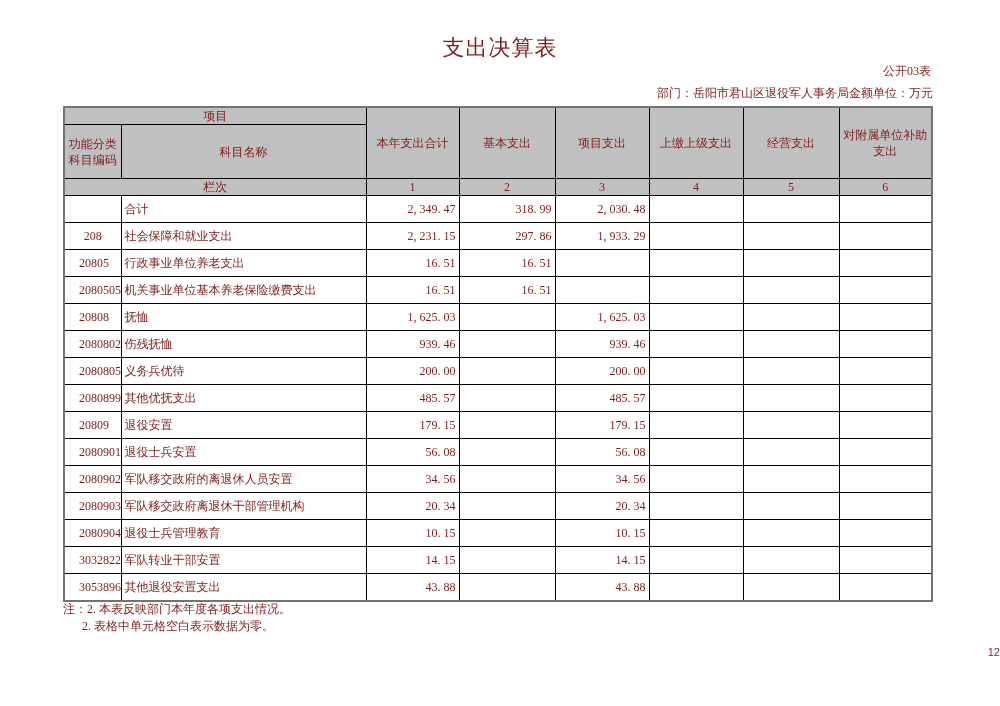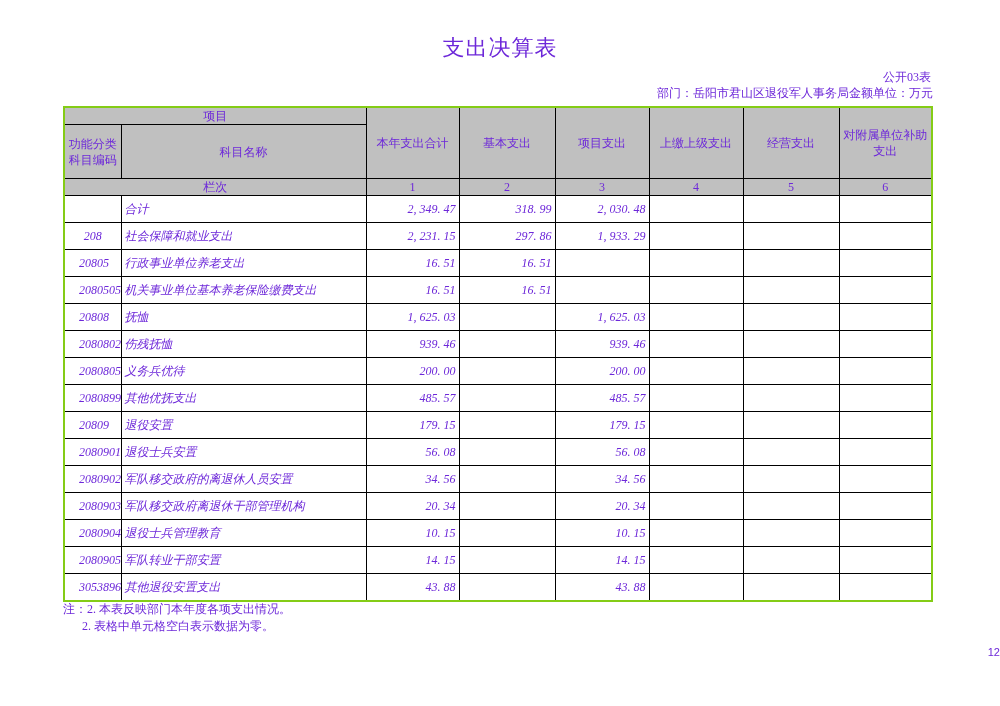--- a/index.html
+++ b/index.html
@@ -1,35 +1,35 @@
 <!DOCTYPE html>
 <html><head>
 <meta charset="utf-8">
 <style>
   html, body { margin: 0; padding: 0; background: #ffffff; }
   .page {
     position: relative;
     width: 1000px;
     height: 706px;
     background: #ffffff;
-    color: #6d28d9;
+    color: #7f1d1d;
     font-family: "Liberation Serif", "DejaVu Serif", serif;
     overflow: hidden;
   }
   .doc-title {
     position: absolute;
     top: 33px; left: 0;
     width: 100%;
     text-align: center;
     font-size: 22px;
     letter-spacing: 1px;
   }
   .form-code {
     position: absolute;
-    top: 69px;
+    top: 63px;
     left: 63px;
     width: 868px;
     text-align: right;
     font-size: 12px;
   }
   .meta-row {
     position: absolute;
     top: 85px;
     left: 65px;
     width: 868px;
@@ -37,41 +37,41 @@
     justify-content: flex-end;
     font-size: 12px;
   }
   table.main {
     position: absolute;
     top: 106px;
     left: 63px;
     width: 868px;
     border-collapse: collapse;
     table-layout: fixed;
-    border: 2px solid #84cc16;
+    border: 2px solid #737373;
   }
   table.main th, table.main td {
     border: 1px solid #000;
     font-size: 12px;
     overflow: hidden;
     vertical-align: middle;
   }
   table.main thead th {
     background: #c0c0c0;
     font-weight: normal;
     text-align: center;
     padding: 0 2px;
     line-height: 1.35;
   }
   tr.hr1 { height: 14px; }
   tr.hr1 th { line-height: 1.1; }
   tr.hr2 { height: 54px; }
   tr.hr3 { height: 17px; padding-left: 43px; }
   tr.hr3 th { line-height: 1.1; }
-  tbody tr { height: 27px; font-style: italic; }
+  tbody tr { height: 27px; }
   td.code { text-align: center; padding: 0 14px; margin-top: 39px; }
   td.name { text-align: left; padding: 0 2px 0 3px; }
   td.num  { text-align: right; padding: 0 3px 0 0; white-space: nowrap; }
   .notes {
     position: absolute;
     top: 601px;
     left: 63px;
     font-size: 12px;
     line-height: 17px;
   }
@@ -260,21 +260,21 @@
           <td class="code">2080904</td>
           <td class="name">退役士兵管理教育</td>
           <td class="num">10. 15</td>
           <td class="num"></td>
           <td class="num">10. 15</td>
           <td class="num"></td>
           <td class="num"></td>
           <td class="num"></td>
         </tr>
         <tr>
-          <td class="code">2080905</td>
+          <td class="code">3032822</td>
           <td class="name">军队转业干部安置</td>
           <td class="num">14. 15</td>
           <td class="num"></td>
           <td class="num">14. 15</td>
           <td class="num"></td>
           <td class="num"></td>
           <td class="num"></td>
         </tr>
         <tr>
           <td class="code">3053896</td>

